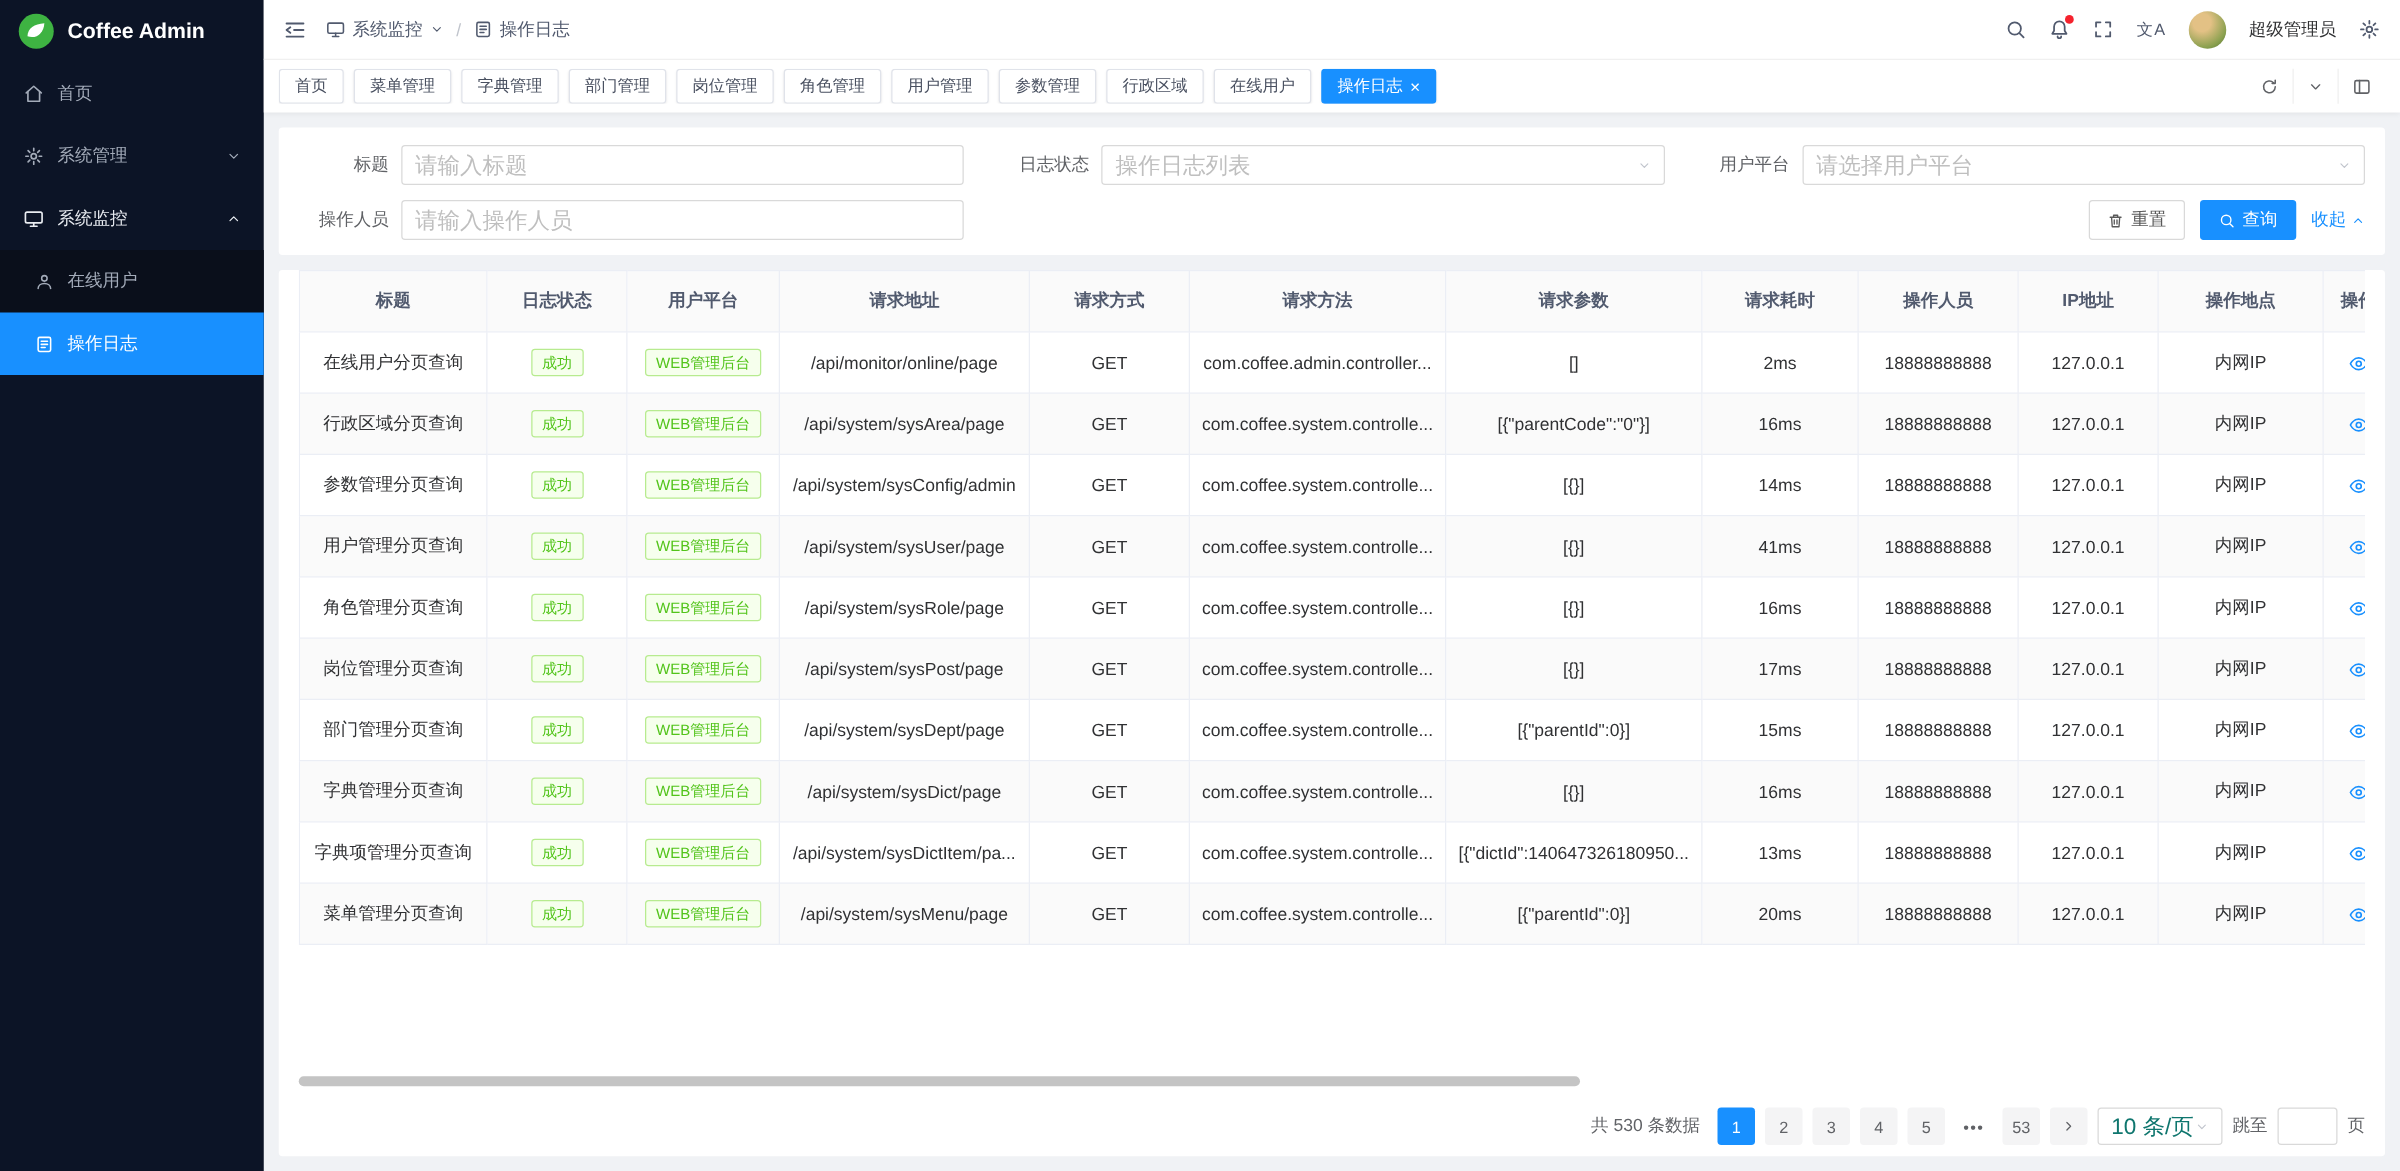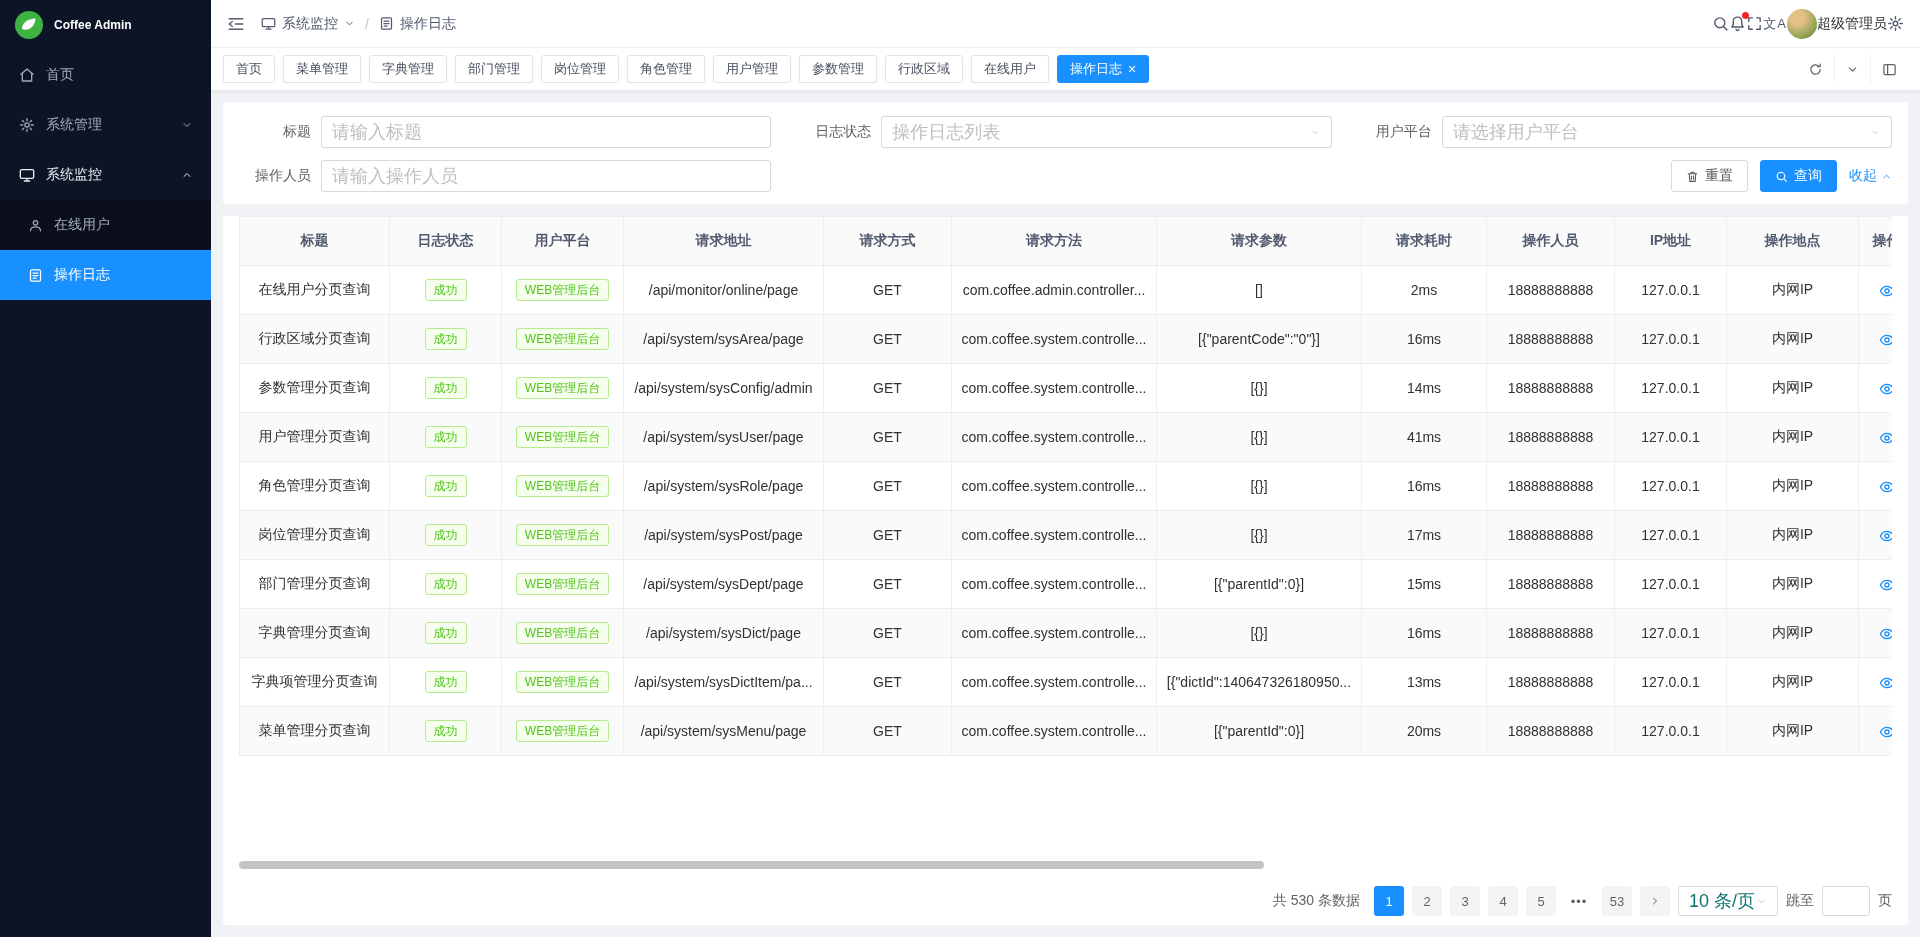--- a/index.html
+++ b/index.html
@@ -8,42 +8,42 @@
     font-family:"Liberation Sans","DejaVu Sans",sans-serif;
     font-size:14px; color:#303133; background:#f0f2f5; overflow:hidden;
   }
   :root { --primary:#1890ff; --success:#52c41a; --sidebar:#0c1426; }
   svg { display:block; }
   .app { display:flex; width:100%; height:100%; }
 
   
   .sidebar { width:211px; background:var(--sidebar); color:#a3abb9; flex-shrink:0; display:flex; flex-direction:column; }
   .logo { height:50px; display:flex; align-items:center; gap:10px; padding:0 14px; }
-  .logo-text { color:#fff; font-weight:bold; font-size:12px; white-space:nowrap; }
+  .logo-text { color:#fff; font-weight:bold; font-size:17px; white-space:nowrap; }
   .menu { flex:1; }
   .menu-item { height:50px; display:flex; align-items:center; gap:10px; padding:0 18px; cursor:pointer; font-size:14px; }
   .menu-item .mi-label { flex:1; white-space:nowrap; }
   .menu-item.open { color:#e9ecf1; }
   .submenu { background:#0a0f1b; }
   .menu-item.sub { padding-left:26px; }
   .menu-item.active { background:var(--primary); color:#fff; }
   .mi-icon { width:18px; display:inline-flex; justify-content:center; }
   .mi-arrow { display:inline-flex; }
 
   
   .main { flex:1; display:flex; flex-direction:column; min-width:0; }
 
   .topbar { height:48px; background:#fff; display:flex; align-items:center; justify-content:space-between;
             padding:0 16px; border-bottom:1px solid #f0f0f0; flex-shrink:0; }
   .tb-left { display:flex; align-items:center; gap:16px; color:#515a6e; }
   .tb-icon { display:inline-flex; cursor:pointer; color:#515a6e; }
   .breadcrumb { display:flex; align-items:center; gap:10px; }
   .bc-item { display:flex; align-items:center; gap:6px; cursor:pointer; }
   .bc-sep { color:#c0c4cc; }
-  .tb-right { display:flex; align-items:center; gap:0; color:#515a6e; }
+  .tb-right { display:flex; align-items:center; gap:18px; color:#515a6e; }
   .bell { position:relative; }
   .bell .dot { position:absolute; top:-3px; right:-3px; width:7px; height:7px; border-radius:50%; background:#f5222d; }
   .avatar { width:30px; height:30px; border-radius:50%;
             background:radial-gradient(circle at 35% 30%, #e3c185 25%, #8aa04f 70%, #4e6b2f); }
   .username { color:#303133; }
   .translate-glyph { font-size:13px; letter-spacing:1px; }
 
   
   .tabbar { height:42px; background:#fff; display:flex; align-items:center; justify-content:space-between;
             padding:0 12px; box-shadow:0 2px 4px rgba(0,0,0,.05); flex-shrink:0; position:relative; z-index:2; }

